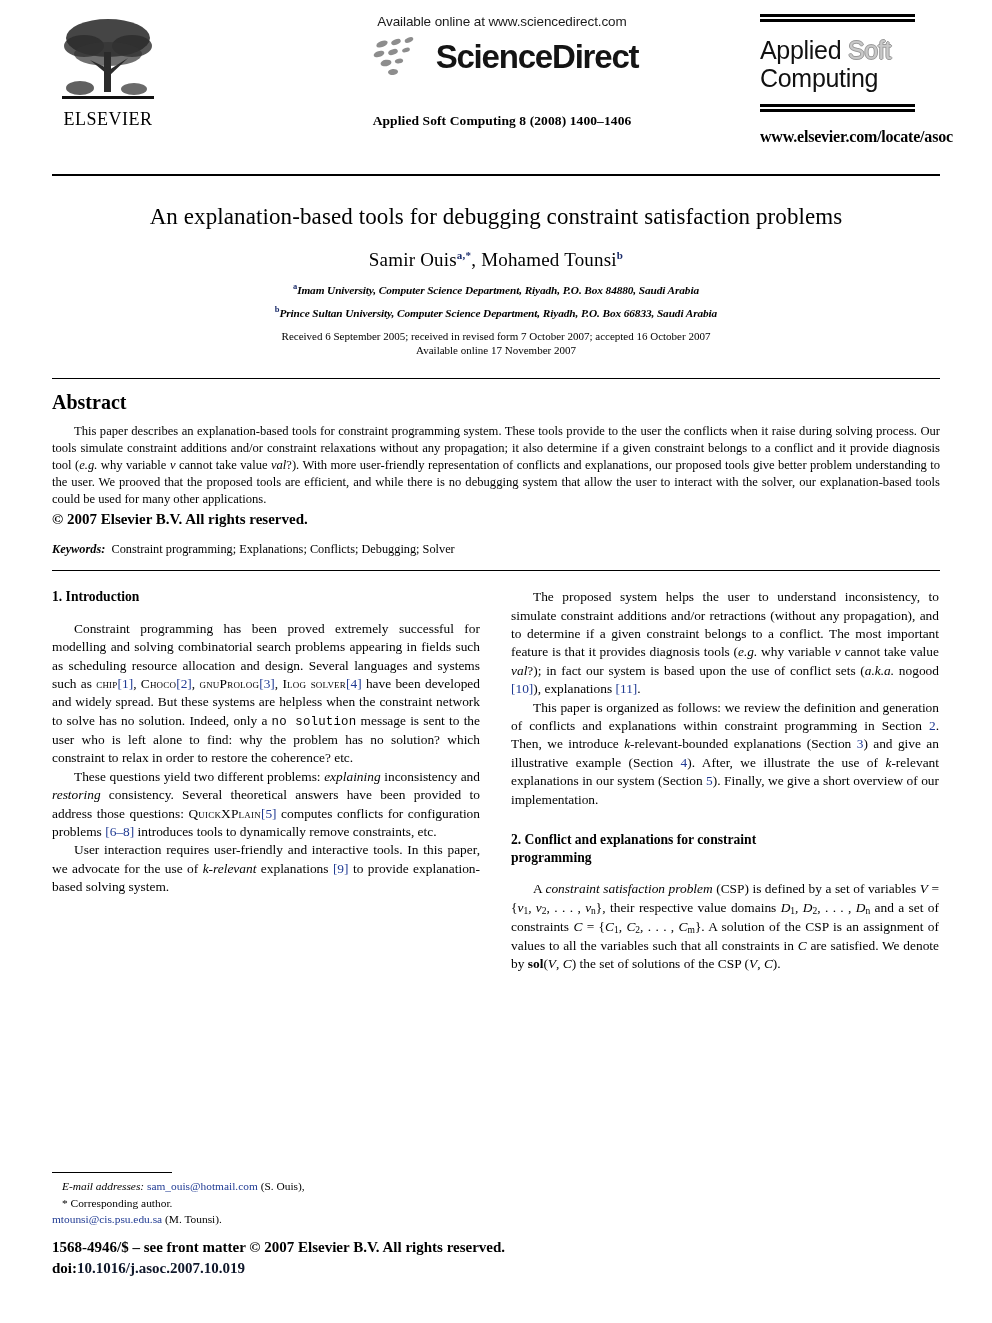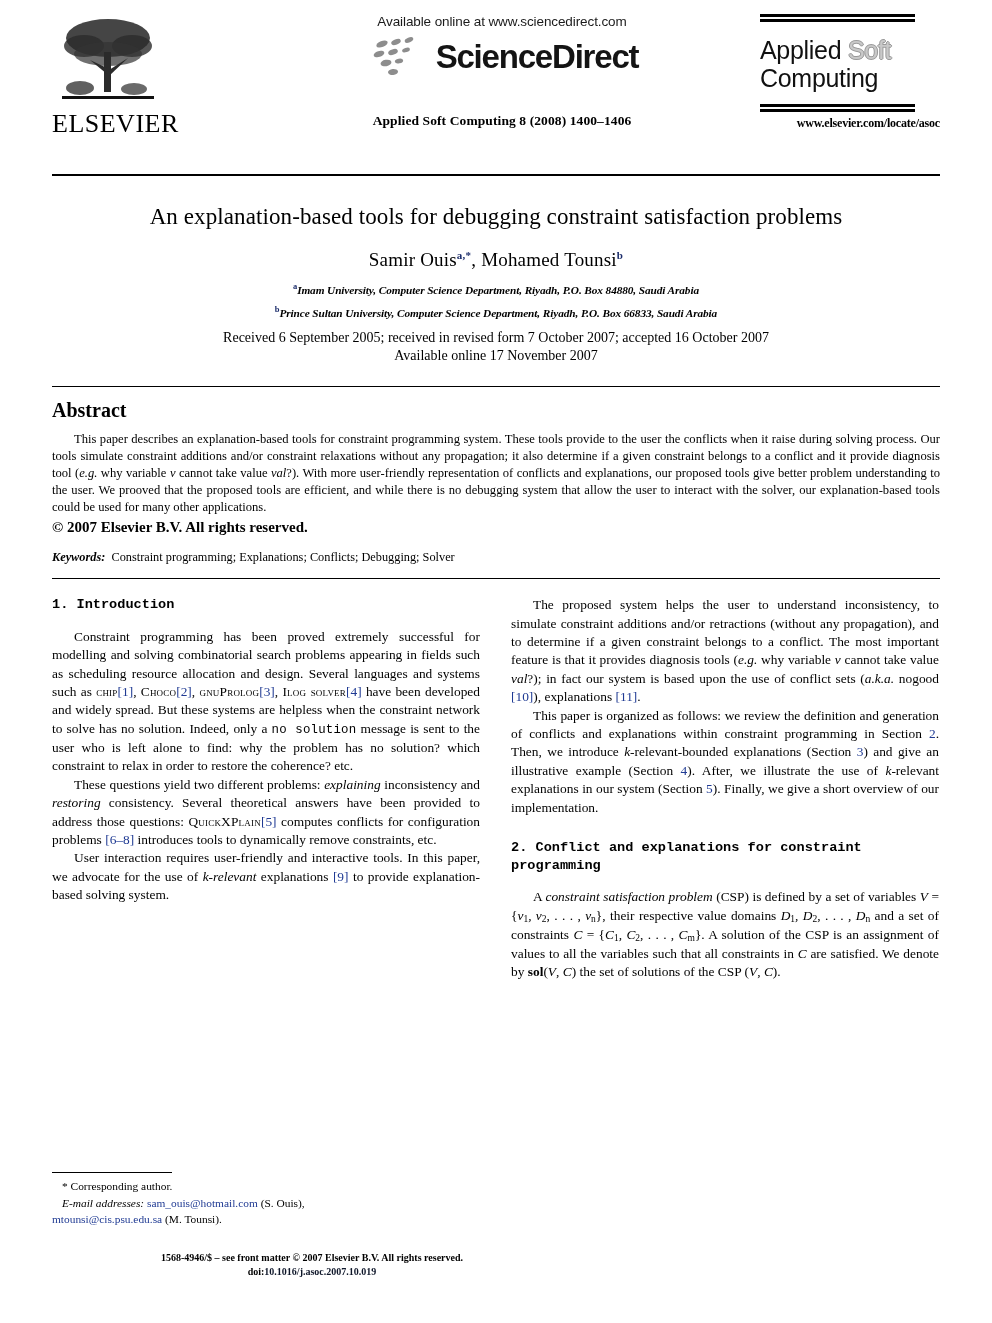--- a/index.html
+++ b/index.html
@@ -37,21 +37,21 @@
     text-align: center;
   }
   .tree-box {
     width: 96px;
     height: 96px;
     margin: 0 auto;
     position: relative;
   }
   .elsevier-word {
     font-family: "Liberation Serif", serif;
-    font-size: 26px;
+    font-size: 18px;
     letter-spacing: 0.5px;
     margin-top: 1px;
     font-weight: 400;
   }
   .sd-block {
     position: absolute;
     left: 240px;
     top: 14px;
     width: 420px;
     text-align: center;
@@ -111,23 +111,23 @@
     color: #111;
     letter-spacing: -0.3px;
   }
   .jl-soft {
     color: #c9c9c9;
     text-shadow:
       -1px 0 #9a9a9a, 1px 0 #9a9a9a, 0 -1px #9a9a9a, 0 1px #9a9a9a;
   }
   .jl-url {
     font-family: "Liberation Serif", serif;
-    font-size: 12px;
-    font-weight: bold;
-    margin-top: 4px;
+    font-size: 16px;
+    font-weight: bold;
+    margin-top: 16px;
     letter-spacing: -0.2px;
     text-align: right;
   }
 
   
   .rule-heavy {
     border-top: 2px solid #000;
     margin-top: 10px;
   }
   .title-block {
@@ -158,21 +158,21 @@
     margin-top: 9px;
     letter-spacing: -0.1px;
   }
   .affil:first-of-type { margin-top: 13px; }
   .affil sup {
     font-style: normal;
     font-size: 8.5px;
     color: #1c2d6b;
   }
   .history {
-    font-size: 14px;
+    font-size: 11px;
     margin-top: 11px;
   }
   .history-2 { margin-top: 2px; }
 
   .rule-thin {
     border-top: 1px solid #000;
     margin-top: 22px;
   }
 
   
@@ -211,21 +211,20 @@
     gap: 31px;
     padding-top: 17px;
     position: relative;
   }
   .col { width: 428px; }
   .sec-head {
     font-size: 13.6px;
     font-weight: bold;
     line-height: 1.3;
     margin-bottom: 14px;
-    font-family: Liberation Mono, monospace;
   }
   .sec-head-2 { margin-top: 22px; }
   p.body {
     font-size: 13.4px;
     line-height: 1.375;
     text-align: justify;
     margin: 0;
     text-indent: 22px;
   }
   p.body + p.body { margin-top: 0px; }
@@ -261,24 +260,23 @@
   .fn-star { padding-left: 10px; }
   .fn-email { padding-left: 10px; }
   .link { color: #1f3a93; }
 
   
   .pub-footer {
     position: absolute;
     left: 52px;
     bottom: 44px;
     width: 520px;
-    font-size: 10px;
+    font-size: 15px;
     line-height: 1.4;
     font-weight: bold;
-    text-align: center;
   }
   .doi-blue { color: #0f172a; }
 </style>
 </head>
 <body>
 
 <div class="page">
 
   <div class="masthead">
 
@@ -387,22 +385,22 @@
         <span>2. Conflict and explanations for constraint</span><br>
         <span>programming</span>
       </div>
 
       <p class="body"><span>A </span><i>constraint satisfaction problem</i><span> (CSP) is defined by a set of variables </span><i class="mathit">V</i><span> = {</span><i class="mathit">v</i><span class="mathsub">1</span><i class="mathit">, v</i><span class="mathsub">2</span><span>, . . . , </span><i class="mathit">v</i><span class="mathsub">n</span><span>}</span><span>, their respective value domains </span><i class="mathit">D</i><span class="mathsub">1</span><i class="mathit">, D</i><span class="mathsub">2</span><span>, . . . , </span><i class="mathit">D</i><span class="mathsub">n</span><span> and a set of constraints </span><i class="mathit">C</i><span> = {</span><i class="mathit">C</i><span class="mathsub">1</span><i class="mathit">, C</i><span class="mathsub">2</span><span>, . . . , </span><i class="mathit">C</i><span class="mathsub">m</span><span>}</span><span>. A solution of the CSP is an assignment of values to all the variables such that all constraints in </span><i class="mathit">C</i><span> are satisfied. We denote by </span><b>sol</b><span>(</span><i class="mathit">V</i><span>, </span><i class="mathit">C</i><span>)</span><span> the set of solutions of the CSP </span><span>(</span><i class="mathit">V</i><span>, </span><i class="mathit">C</i><span>)</span><span>.</span></p>
     </div>
   </div>
 
   <div class="footnote">
     <div class="fn-rule"></div>
+    <div class="fn-line fn-email"><i>E-mail addresses:</i> <span class="link">sam_ouis@hotmail.com</span><span> (S. Ouis),</span></div>
     <div class="fn-line fn-star"><span>*</span><span> Corresponding author.</span></div>
-    <div class="fn-line fn-email"><i>E-mail addresses:</i> <span class="link">sam_ouis@hotmail.com</span><span> (S. Ouis),</span></div>
     <div class="fn-line"><span class="link">mtounsi@cis.psu.edu.sa</span><span> (M. Tounsi).</span></div>
   </div>
 
   <div class="pub-footer">
     <div>1568-4946/$ – see front matter © 2007 Elsevier B.V. All rights reserved.</div>
     <div><span>doi:</span><span class="doi-blue">10.1016/j.asoc.2007.10.019</span></div>
   </div>
 
 </div>
 

